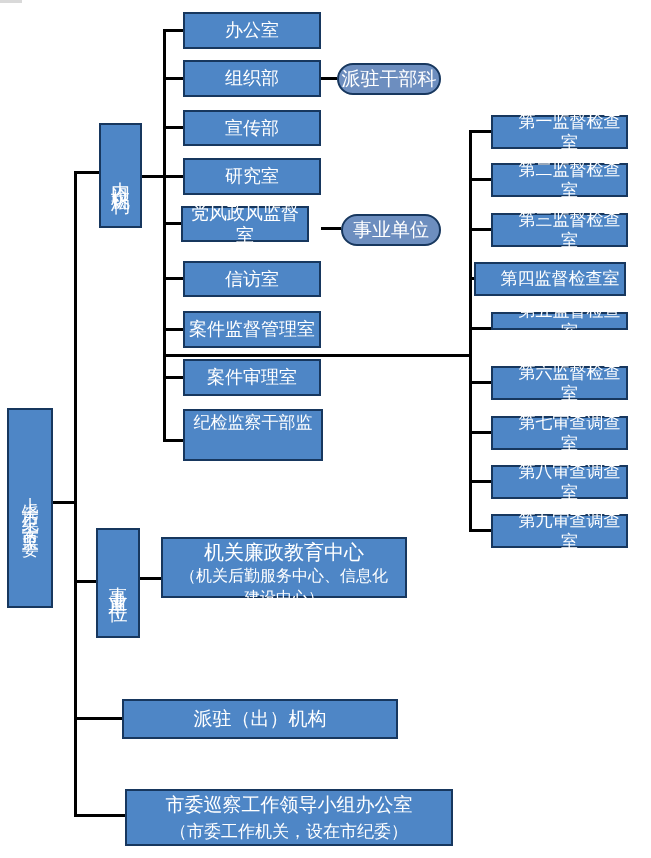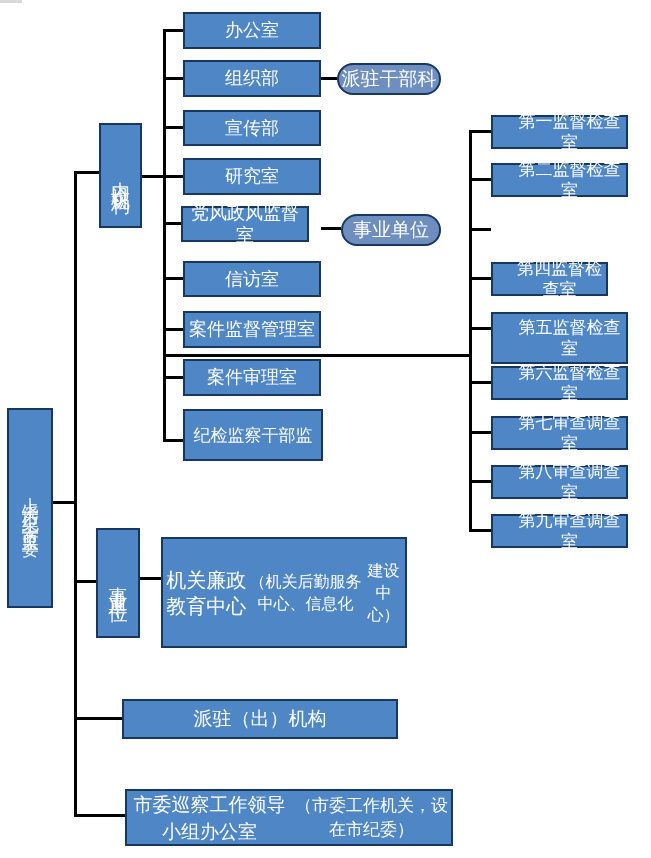--- a/index.html
+++ b/index.html
@@ -20,21 +20,21 @@
   .vbox{
     writing-mode:vertical-rl;text-orientation:upright;
     letter-spacing:6px;
   }
   .pill{
     border-radius:16px;
     background:var(--pill-fill,#6d8ebf);
     border:2.5px solid var(--pill-border,#17375e);
     font-size:19px;
   }
-  .col{}
+  .col{flex-direction:column;justify-content:space-between;}
   .lcol{font-size:18px;}
   .rcol{font-size:17px;padding-left:20px;}
   .two17{font-size:17px;line-height:23px;}
   .edu-title{font-size:20px;line-height:26px;}
   .edu-sub{font-size:16px;line-height:22px;}
   .insp-1{font-size:19px;line-height:27px;}
   .insp-2{font-size:17px;line-height:24px;}
   .artifact{position:absolute;left:0;top:0;width:22px;height:3px;background:#d9d9d9;}
 </style>
 </head>
@@ -102,28 +102,29 @@
   <div class="box lcol" style="left:183px;top:359px;width:138px;height:37px">案件审理室</div>
   <div class="box col two17" style="left:183px;top:409px;width:140px;height:52px">
     <div>纪检监察干部监</div>
   </div>
 
   <div class="box pill" style="left:337px;top:63px;width:104px;height:32px">派驻干部科</div>
   <div class="box pill" style="left:341px;top:214px;width:100px;height:32px">事业单位</div>
 
   <div class="box rcol" style="left:491px;top:115px;width:137px;height:34px">第一监督检查室</div>
   <div class="box rcol" style="left:491px;top:163px;width:137px;height:34px">第二监督检查室</div>
-  <div class="box rcol" style="left:491px;top:262px;width:117px;height:34px">第四监督检查室</div>
-  <div class="box rcol" style="left:491px;top:312px;width:137px;height:52px">第五监督检查室</div>
+  <div class="box rcol" style="left:491px;top:213px;width:137px;height:34px">第三监督检查室</div>
+  <div class="box rcol" style="left:474px;top:262px;width:152px;height:34px">第四监督检查室</div>
+  <div class="box rcol" style="left:491px;top:312px;width:137px;height:18px">第五监督检查室</div>
   <div class="box rcol" style="left:491px;top:366px;width:137px;height:34px">第六监督检查室</div>
   <div class="box rcol" style="left:491px;top:416px;width:137px;height:34px">第七审查调查室</div>
   <div class="box rcol" style="left:491px;top:465px;width:137px;height:34px">第八审查调查室</div>
   <div class="box rcol" style="left:491px;top:514px;width:137px;height:34px">第九审查调查室</div>
 
-  <div class="box col" style="left:161px;top:537px;width:246px;height:111px">
+  <div class="box col" style="left:161px;top:537px;width:246px;height:61px">
     <div class="edu-title">机关廉政教育中心</div>
     <div class="edu-sub">（机关后勤服务中心、信息化</div>
     <div class="edu-sub">建设中心）</div>
   </div>
 
   <div class="box" style="left:122px;top:699px;width:276px;height:40px;font-size:19px">派驻（出）机构</div>
 
   <div class="box col" style="left:125px;top:789px;width:328px;height:57px">
     <div class="insp-1">市委巡察工作领导小组办公室</div>
     <div class="insp-2">（市委工作机关，设在市纪委）</div>

